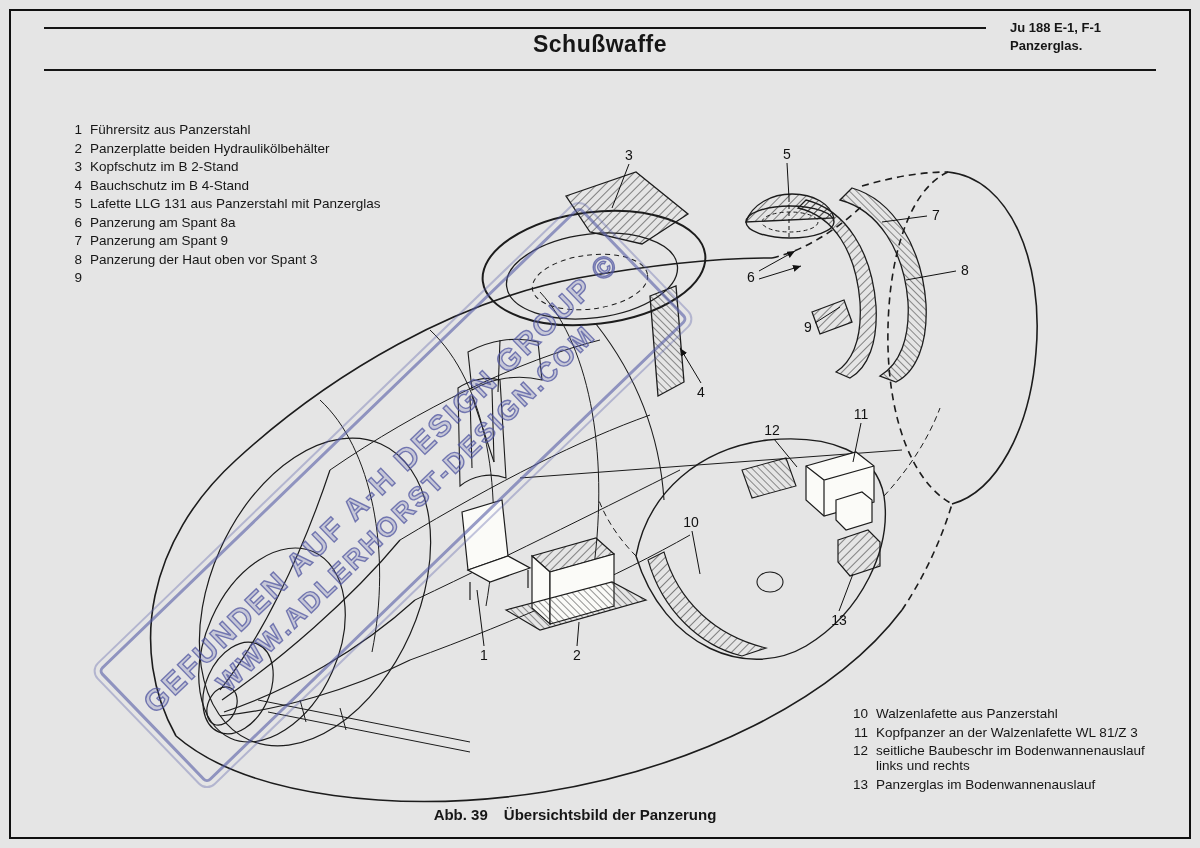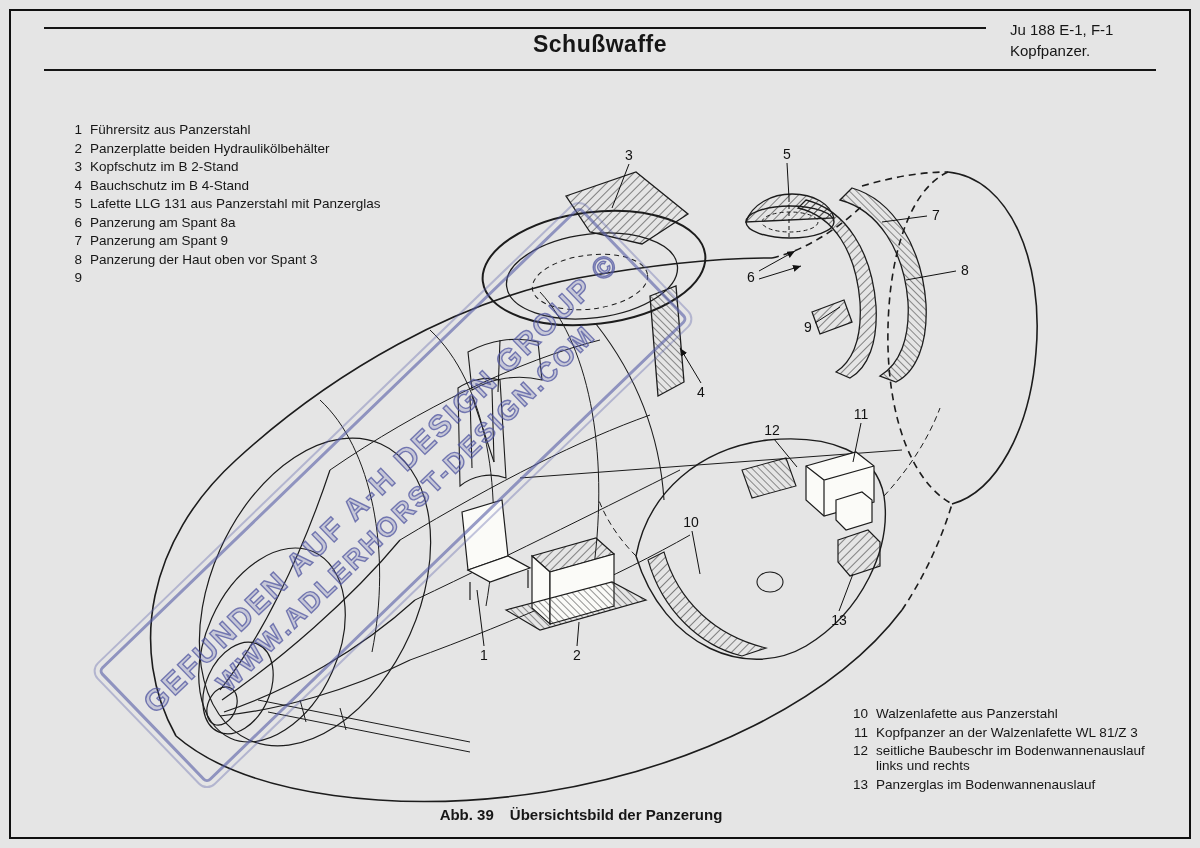--- a/index.html
+++ b/index.html
@@ -11,21 +11,21 @@
   .frame { position:absolute; inset:9px; border:2.5px solid #101010; pointer-events:none; }
 
   .rule { position:absolute; height:2px; background:#151515; }
   .rule-top    { top:27px; left:44px; width:942px; }
   .rule-bottom { top:69px; left:44px; width:1112px; }
 
   .page-title {
     position:absolute; top:31px; left:0; width:1200px; text-align:center;
     font-size:23px; font-weight:700; letter-spacing:0.5px; margin:0;
   }
-  .docref { position:absolute; top:19px; left:1010px; font-weight:400; font-size:15px; line-height:1.4; }
+  .docref { position:absolute; top:19px; left:1010px; font-weight:700; font-size:13px; line-height:1.4; }
 
   .legend { position:absolute; margin:0; padding:0; list-style:none; font-size:13.5px; }
   .legend-top { top:122px; left:66px; }
   .legend-bottom { top:706px; left:848px; }
   .lrow { display:flex; margin-bottom:3.5px; }
   .lnum { flex:0 0 16px; text-align:right; margin-right:8px; }
   .legend-bottom .lnum { flex-basis:20px; }
   .ltxt { white-space:pre-line; }
 
   .diagram { position:absolute; inset:0; }
@@ -46,39 +46,39 @@
   }
   .wm-text {
     font-weight:700; letter-spacing:2.5px; white-space:nowrap;
     color:rgba(90,96,170,0.22);
     -webkit-text-stroke:1.4px rgba(80,86,160,0.75);
   }
   .wm-line1 { font-size:30px; }
   .wm-line2 { font-size:27px; }
 
   .caption {
-    position:absolute; top:806px; left:6px; width:1150px; text-align:center;
+    position:absolute; top:806px; left:0; width:1150px; text-align:center;
     font-size:15px; font-weight:700;
   }
   .caption .cap-label { margin-right:16px; }
 </style>
 </head>
 <body>
 
 <div class="page">
   <div class="frame"></div>
 
   <div class="rule rule-top"></div>
   <div class="rule rule-bottom"></div>
 
   <h1 class="page-title">Schußwaffe</h1>
 
   <div class="docref">
     <div>Ju 188 E-1, F-1</div>
-    <div>Kopfpanzer.</div>
+    <div>Panzerglas.</div>
   </div>
 
   <ol class="legend legend-top">
     <li class="lrow">
         <span class="lnum">1</span>
         <span class="ltxt">Führersitz aus Panzerstahl</span>
       </li>
     <li class="lrow">
         <span class="lnum">2</span>
         <span class="ltxt">Panzerplatte beiden Hydraulikölbehälter</span>

